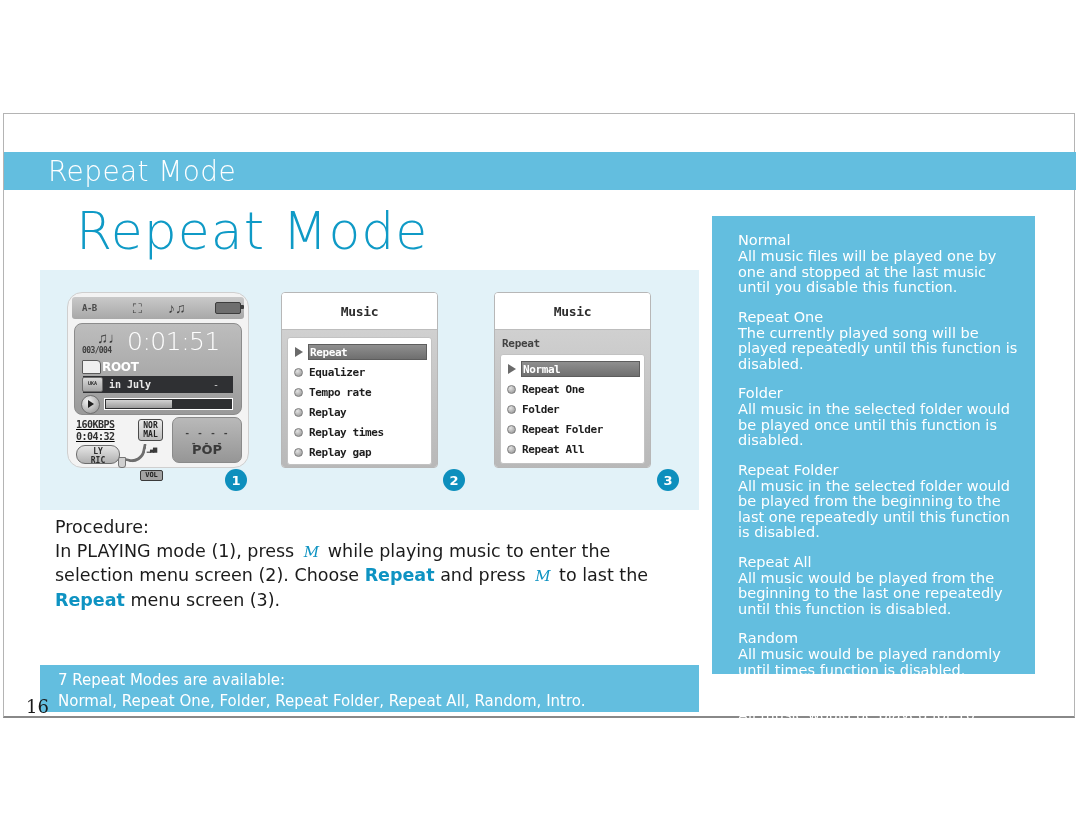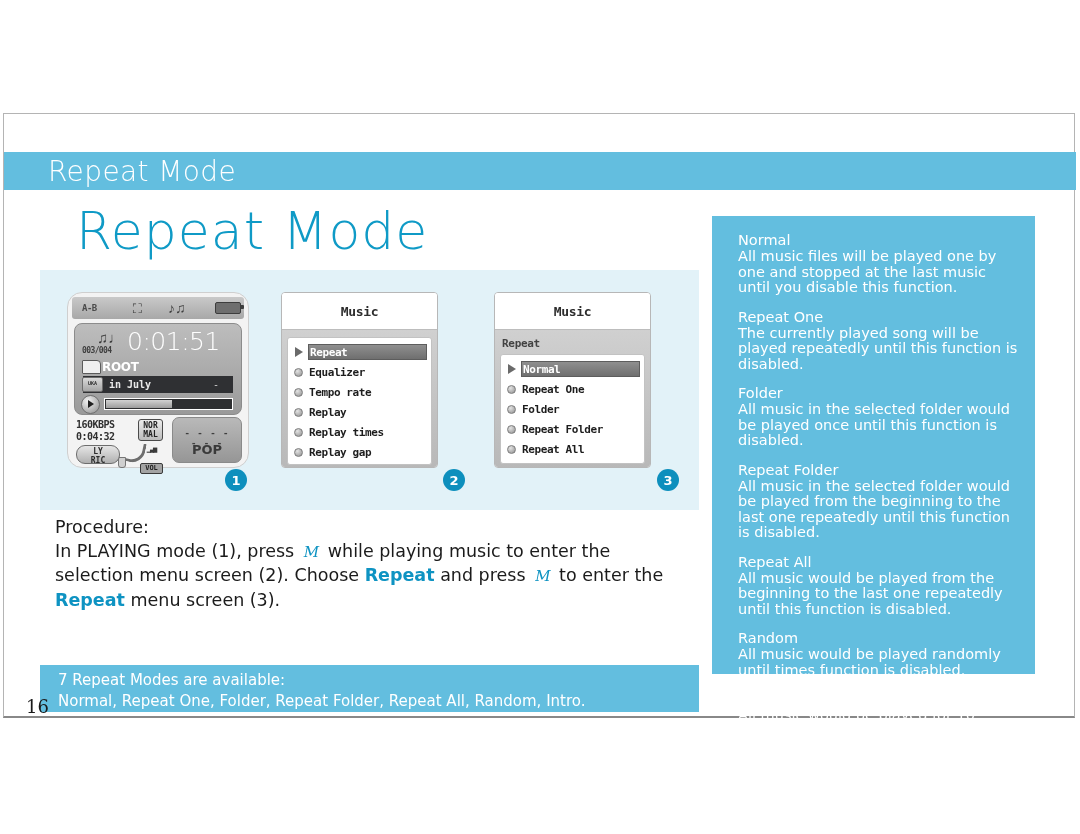--- a/index.html
+++ b/index.html
@@ -131,21 +131,21 @@
   }
   .progress{
     flex:1;height:12px;margin-left:4px;background:#2e2f31;border:1px solid #ffffff;
     box-sizing:border-box;position:relative;
   }
   .progress .fill{
     position:absolute;left:1px;top:1px;bottom:1px;width:52%;
     background:linear-gradient(#d2d2d2,#9c9c9c);
   }
 
-  .dev-bot{position:absolute;left:8px;top:126px;right:6px;height:44px;}
+  .dev-bot{position:absolute;left:8px;top:126px;right:6px;height:44px;text-decoration:underline;}
   .kbps{
     font-family:"DejaVu Sans Mono",monospace;font-size:10px;font-weight:bold;
     color:#303030;letter-spacing:-.5px;line-height:12px;
   }
   .lyric{
     position:absolute;left:0px;top:26px;width:44px;height:19px;
     background:linear-gradient(#e6e6e6,#b0b0b0);border:1px solid #6d6d6d;border-radius:9px;
     font-family:"DejaVu Sans Mono",monospace;font-size:8px;font-weight:bold;color:#2b2b2b;
     text-align:center;line-height:9px;padding-top:1px;box-sizing:border-box;
   }
@@ -165,21 +165,21 @@
     text-align:center;line-height:9px;padding-top:1px;box-sizing:border-box;
   }
   .vol{
     position:absolute;left:64px;top:27px;width:23px;height:18px;
     font-family:"DejaVu Sans Mono",monospace;font-size:7px;font-weight:bold;color:#232323;
     text-align:center;
   }
   .vol .bars{font-size:7px;letter-spacing:-1px;color:#3a3a3a;line-height:7px;}
   .vol .lbl{
     border:1.3px solid #3a3a3a;border-radius:2px;background:#a3a3a3;
-    line-height:9px;margin-top:10px;
+    line-height:9px;margin-top:17px;
   }
   .eqbox{
     position:absolute;left:96px;top:-2px;width:70px;height:46px;
     background:linear-gradient(#b9b9b9,#969696);
     border:1px solid #8a8a8a;border-radius:7px;box-sizing:border-box;
   }
   .eqbox .eqdots{
     position:absolute;left:7px;top:10px;right:7px;text-align:center;
     font-family:"DejaVu Sans Mono",monospace;font-size:9px;font-weight:bold;color:#3e3e3e;
     letter-spacing:1px;
@@ -433,21 +433,21 @@
   <div class="procedure">
     <div>Procedure:</div>
     <div>
       <span>In PLAYING mode (1), press</span>
       <span class="mglyph">M</span>
       <span>while playing music to enter</span>
       <span>the selection menu screen (2). Choose</span>
       <b>Repeat</b>
       <span>and press</span>
       <span class="mglyph">M</span>
-      <span>to enter the</span>
+      <span>to last the</span>
       <b>Repeat</b>
       <span>menu screen (3).</span>
     </div>
   </div>
 
   <div class="note-bar">
     <div>7 Repeat Modes are available:</div>
     <div>Normal, Repeat One, Folder, Repeat Folder, Repeat All, Random, Intro.</div>
   </div>
 

